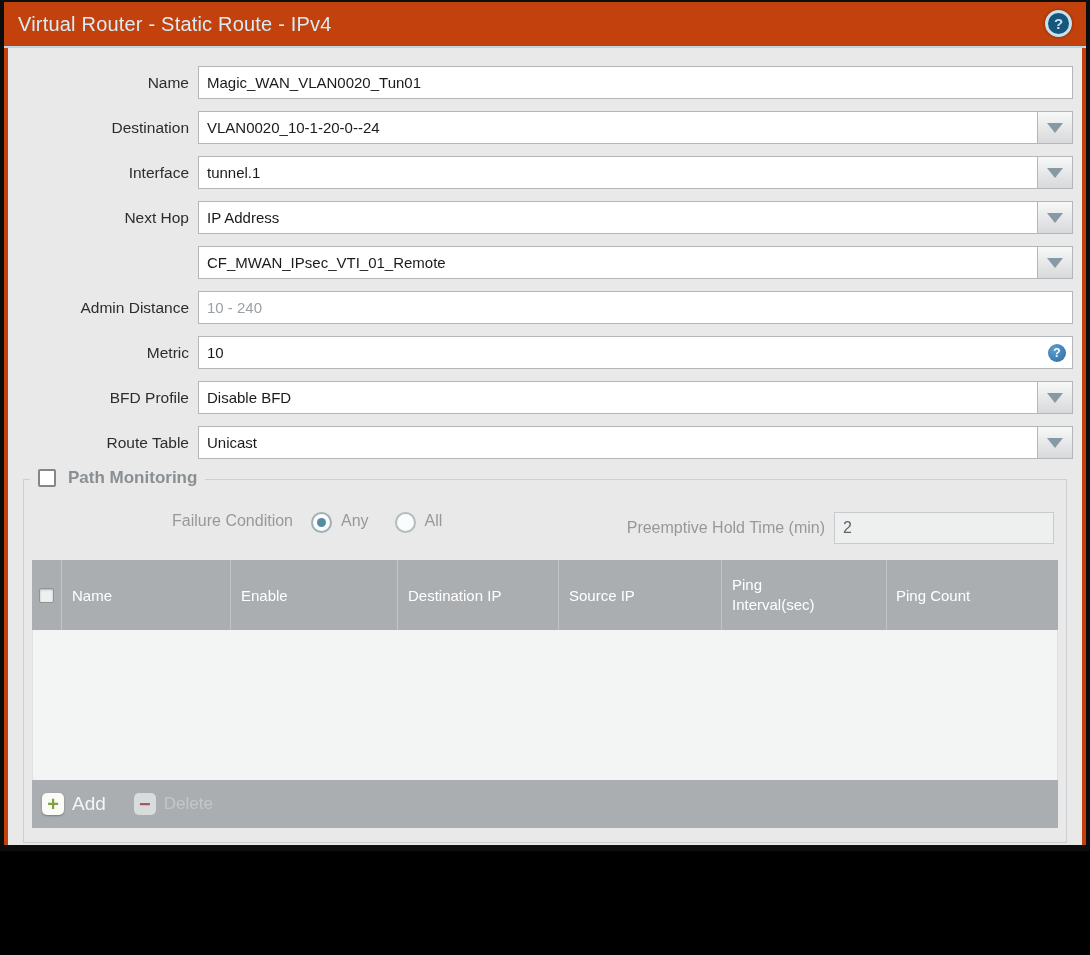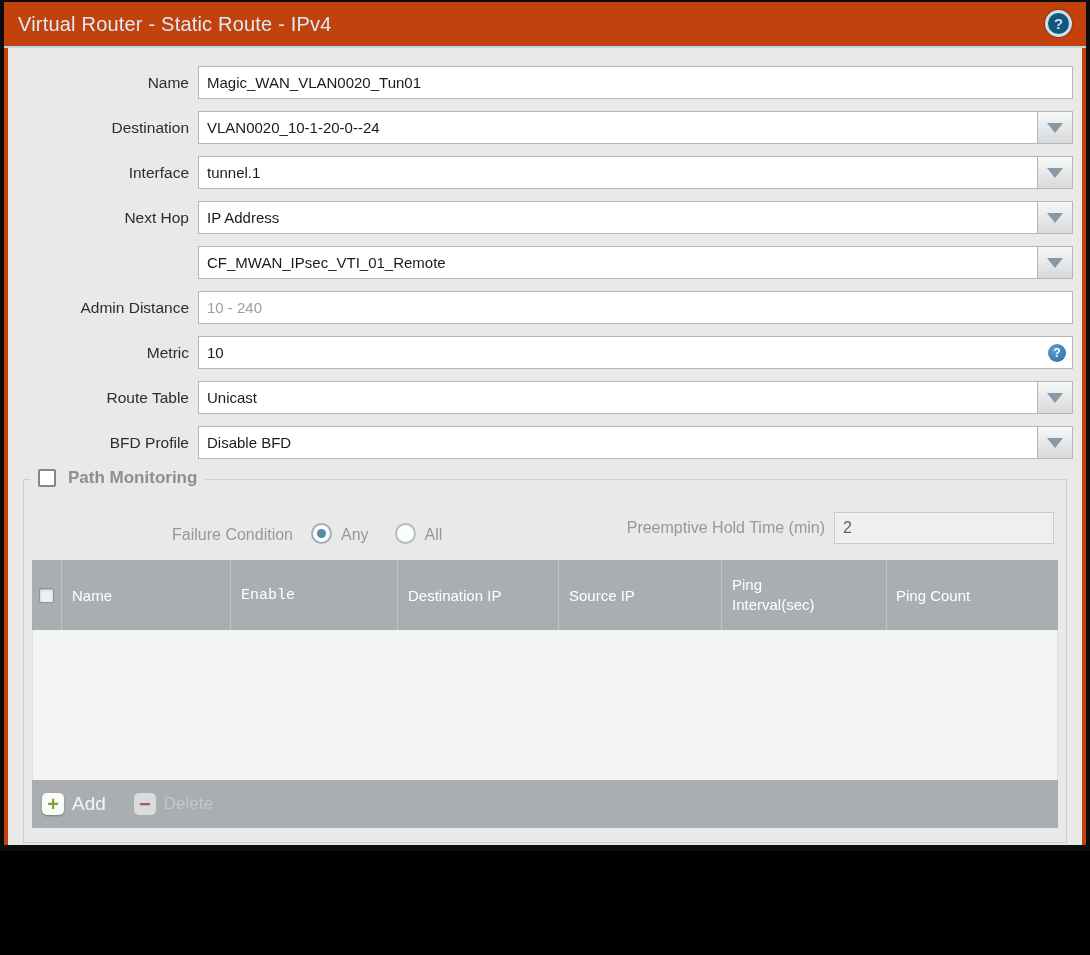--- a/index.html
+++ b/index.html
@@ -102,21 +102,21 @@
     width:18px; height:18px;
     background:#fff;
     border:2px solid #82878b;
     border-radius:2px;
     cursor:pointer;
   }
   .pm-legend-text { font-size:17px; font-weight:bold; color:#8a8f93; }
 
   .pm-row {
     margin-top:32px;
-    display:flex; align-items:flex-end;
+    display:flex; align-items:flex-start;
     font-size:16px; color:#96989a;
   }
   .fc-label { width:275px; text-align:right; padding-right:6px; flex:none; }
   .radio {
     width:21px; height:21px; flex:none;
     border-radius:50%;
     border:2px solid #b3bcc0;
     background:#fbfcfc;
     margin-left:12px;
     position:relative;
@@ -145,21 +145,21 @@
   .pm-table { margin:16px 8px 0 8px; }
   .thead { display:flex; height:70px; background:#abaeb1; }
   .th {
     color:#fff; font-size:15px;
     display:flex; align-items:center;
     padding-left:10px;
     border-left:1px solid #c2c5c7;
   }
   .th.cb { width:29px; flex:none; justify-content:center; padding-left:0; border-left:none; }
   .th.c1 { width:169px; flex:none; }
-  .th.c2 { width:167px; flex:none;font-family:Liberation Mono, monospace; }
+  .th.c2 { width:167px; flex:none; }
   .th.c3 { width:163px; flex:none; }
   .th.c4 { width:161px; flex:none; }
   .th.c5 { width:165px; flex:none; }
   .th.c6 { flex:1;padding-left:9px; }
   .th .wrap-narrow { display:inline-block; max-width:100px; line-height:1.35; }
   .hcb {
     width:15px; height:15px;
     background:#eef0f0;
     border:1px solid #8f9395;
     border-radius:2px;
@@ -274,33 +274,33 @@
       <div class="lbl">Metric</div>
       <div class="fld">
         <input class="txt" type="text" value="10" style="">
         <span class="metric-help">
             <span>?</span>
           </span>
       </div>
     </div>
 
     <div class="row">
+      <div class="lbl">BFD Profile</div>
+      <div class="fld">
+        <input class="txt" type="text" value="Disable BFD" style="">
+        <span class="ddbtn">
+            <span class="tri"></span>
+          </span>
+      </div>
+    </div>
+
+    <div class="row">
       <div class="lbl">Route Table</div>
       <div class="fld">
         <input class="txt" type="text" value="Unicast" style="">
-        <span class="ddbtn">
-            <span class="tri"></span>
-          </span>
-      </div>
-    </div>
-
-    <div class="row">
-      <div class="lbl">BFD Profile</div>
-      <div class="fld">
-        <input class="txt" type="text" value="Disable BFD" style="">
         <span class="ddbtn">
             <span class="tri"></span>
           </span>
       </div>
     </div>
 
     <div class="pm-fieldset">
       <div class="pm-legend">
         <span class="pm-checkbox"></span>
         <span class="pm-legend-text">Path Monitoring</span>

